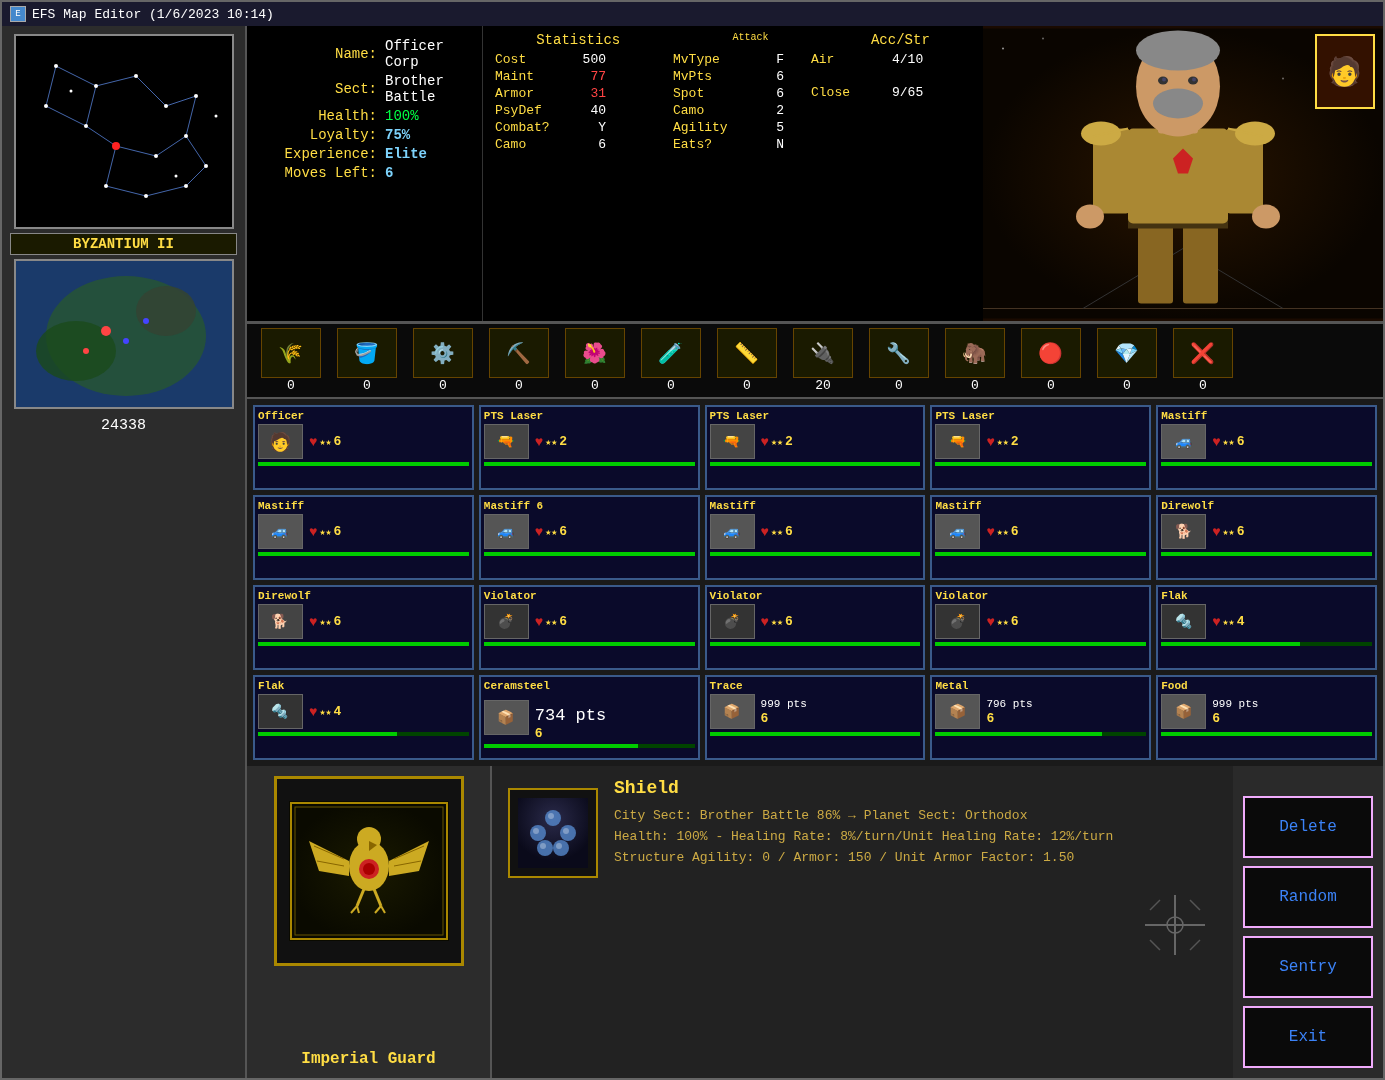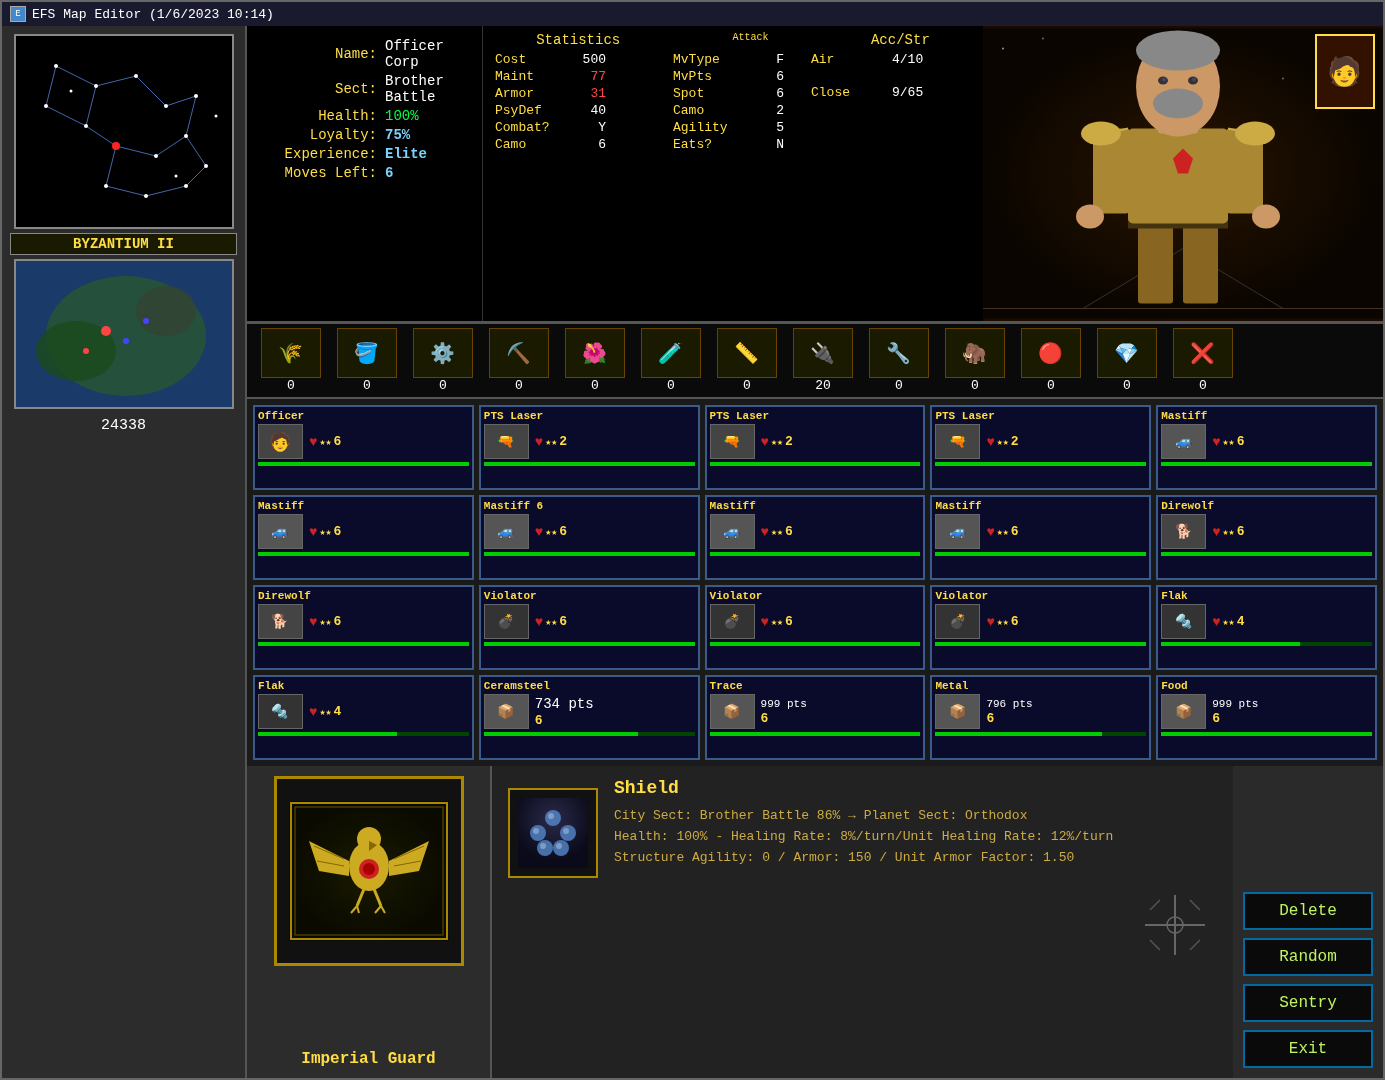--- a/index.html
+++ b/index.html
@@ -293,25 +293,25 @@
       width: 150px;
       display: flex;
       flex-direction: column;
       justify-content: flex-end;
       padding: 10px;
       gap: 8px;
       background: #2a2a2a;
     }
     .action-btn {
       background: #0a0a0a;
-      border: 2px solid #0369a1;
-      color: #bef264;
+      border: 2px solid #f0abfc;
+      color: #3b82f6;
       font-family: 'Courier New', monospace;
       font-size: 16px;
-      padding: 8px 12px;
+      padding: 20px 12px;
       cursor: pointer;
       text-align: center;
     }
     
     .shield-icon-box {
       width: 90px;
       height: 90px;
       border: 2px solid #aa8800;
       background: #111;
       margin: 10px 0;
@@ -885,21 +885,21 @@
           <div class="unit-bar">
               <div class="unit-bar-fill" style="width:66%"></div>
             </div>
         </div>
 
         <div class="unit-card">
           <div class="unit-name">Ceramsteel</div>
           <div class="unit-icons-row">
             <div class="unit-img" style="font-size:14px; background:#555;">📦</div>
             <div class="unit-stats">
-              <span style="color:white;font-size:14px;">734 pts</span>
+              <span style="color:white;font-size:17px;margin-top:12px;">734 pts</span>
               <span class="unit-num">6</span>
             </div>
           </div>
           <div class="unit-bar">
               <div class="unit-bar-fill" style="width:73%"></div>
             </div>
         </div>
 
         <div class="unit-card">
           <div class="unit-name">Trace</div>

